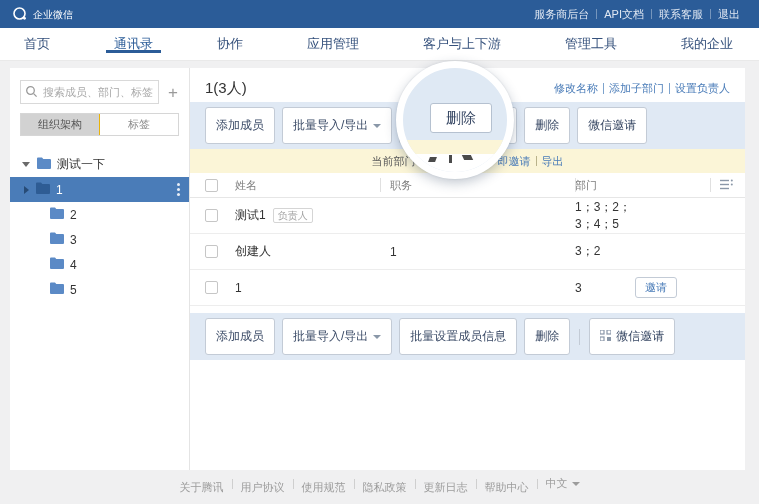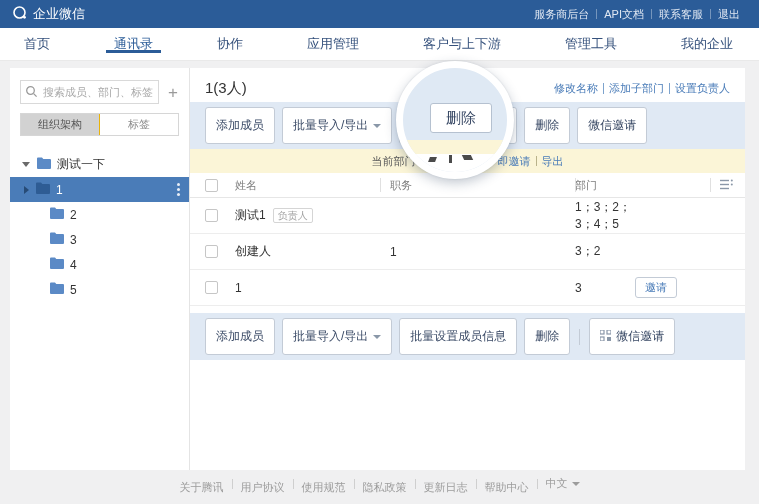--- a/index.html
+++ b/index.html
@@ -11,21 +11,21 @@
     position: relative;
     overflow: hidden;
     color: #333;
   }
 
   
   .topbar {
     height: 28px; background: #2b5c98; color: #fff;
     display: flex; align-items: center; padding: 0 12px;
   }
-  .brand { display: flex; align-items: flex-start; gap: 5px; font-size: 13px; }
+  .brand { display: flex; align-items: flex-end; gap: 5px; font-size: 10px; }
   .brand svg { display: block; }
   .topbar-links { margin-left: auto; display: flex; align-items: center; font-size: 11px; color: #dfe7f2; justify-content: space-between; }
   .topbar-links a { color: #dfe7f2; text-decoration: none; padding: 0 7px; cursor: pointer; }
   .tdiv { width: 1px; height: 10px; background: rgba(255,255,255,.35); }
 
   
   .navbar {
     height: 33px; background: #fff; display: flex; align-items: center;
     justify-content: space-between; padding: 0 22px 0 20px;
     border-bottom: 1px solid #e9e9e9;

